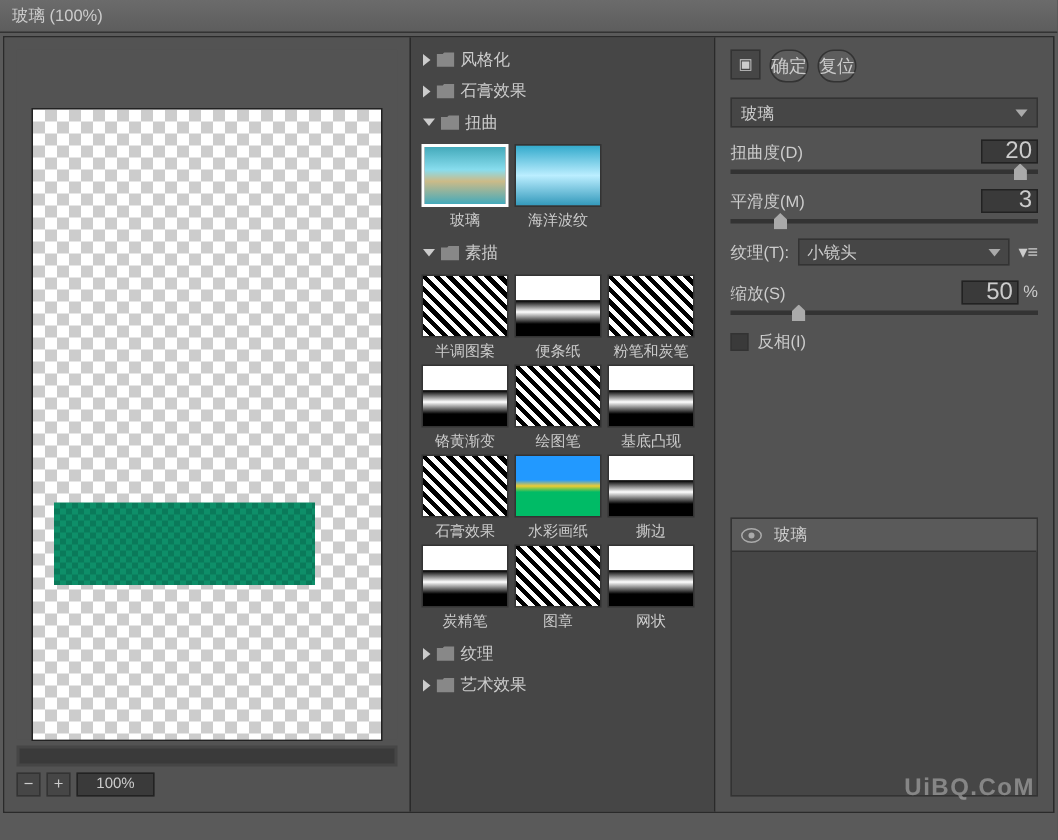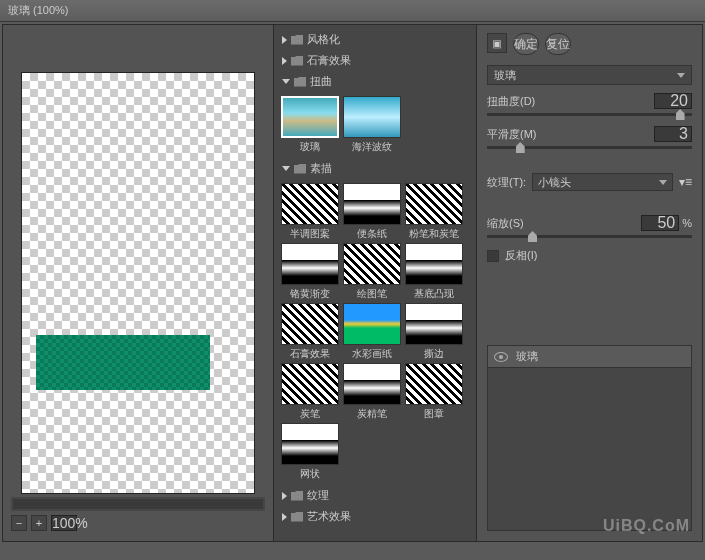--- a/index.html
+++ b/index.html
@@ -7,21 +7,21 @@
 .titlebar{background:linear-gradient(#6b6b6b,#5d5d5d);height:22px;padding:3px 8px;border-bottom:1px solid #333;font-size:12px;color:#ddd}
 .main{display:flex;height:518px;background:#535353;border:1px solid #2a2a2a;margin:2px}
 .preview-pane{width:270px;background:#535353;padding:8px;display:flex;flex-direction:column}
 .canvas-wrap{flex:1;background:#535353;display:flex;align-items:flex-start;justify-content:center;padding-top:40px}
 .canvas{width:232px;height:420px;background:repeating-conic-gradient(#ccc 0 25%,#fff 0 50%) 0 0/16px 16px;position:relative;box-shadow:0 0 0 1px #222}
 .green-rect{position:absolute;left:14px;top:262px;width:174px;height:55px;background:repeating-conic-gradient(#0a7a5a 0 25%,#0e8f69 0 50%) 0 0/8px 8px}
 .scrollbar-h{height:14px;background:#464646;margin-top:4px;display:flex;align-items:center}
 .scroll-track{flex:1;height:10px;background:#3a3a3a;margin:0 2px}
 .zoom-bar{height:20px;display:flex;align-items:center;gap:4px;margin-top:2px}
 .zoom-btn{width:16px;height:16px;background:#464646;border:1px solid #333;display:flex;align-items:center;justify-content:center;cursor:pointer}
-.zoom-val{width:26px;height:16px;background:#3a3a3a;border:1px solid #222;text-align:center;line-height:14px;font-size:14px}
+.zoom-val{width:52px;height:16px;background:#3a3a3a;border:1px solid #222;text-align:center;line-height:14px;font-size:10px}
 .filter-pane{width:204px;background:#464646;border-left:1px solid #2a2a2a;border-right:1px solid #2a2a2a;overflow-y:auto;padding:4px 0}
 .cat{padding:3px 8px;display:flex;align-items:center;gap:4px;cursor:pointer}
 .tri{width:0;height:0;display:inline-block}
 .tri-r{border-top:4px solid transparent;border-bottom:4px solid transparent;border-left:5px solid #ccc}
 .tri-d{border-left:4px solid transparent;border-right:4px solid transparent;border-top:5px solid #ccc}
 .folder{width:12px;height:10px;background:#888;display:inline-block;clip-path:polygon(0 15%,35% 15%,45% 0,100% 0,100% 100%,0 100%)}
 .thumbs{display:flex;flex-wrap:wrap;gap:2px;padding:4px 6px}
 .thumb{width:60px;display:flex;flex-direction:column;align-items:center;cursor:pointer}
 .thumb-img{width:58px;height:42px;border:1px solid #333;background:#888}
 .thumb.sel .thumb-img{border:2px solid #fff}
@@ -37,21 +37,21 @@
 .sq-btn{width:20px;height:20px;border:1px solid #333;background:#464646;display:flex;align-items:center;justify-content:center;cursor:pointer;font-size:10px}
 .btn-col{flex:1;display:flex;flex-direction:row;gap:6px}
 .pill-btn{height:22px;border-radius:11px;border:1px solid #333;background:#5d5d5d;display:flex;align-items:center;justify-content:center;cursor:pointer;font-size:12px}
 .dropdown{height:20px;background:#464646;border:1px solid #333;display:flex;align-items:center;justify-content:space-between;padding:0 6px;margin:10px 0 8px;cursor:pointer}
 .dd-arrow{width:0;height:0;border-left:4px solid transparent;border-right:4px solid transparent;border-top:5px solid #aaa}
 .slider-row{display:flex;align-items:center;justify-content:space-between;margin:8px 0 2px}
 .slider-lbl{font-size:11px}
 .slider-val{width:38px;height:16px;background:#3a3a3a;border:1px solid #222;text-align:right;padding:0 3px;line-height:14px;font-size:16px}
 .slider-track{height:3px;background:#333;position:relative;margin:4px 0 10px}
 .slider-thumb{position:absolute;top:-4px;width:9px;height:11px;background:#aaa;clip-path:polygon(50% 0,100% 40%,100% 100%,0 100%,0 40%)}
-.tex-row{display:flex;align-items:center;gap:6px;margin:24px 0}
+.tex-row{display:flex;align-items:center;gap:6px;margin:10px 0}
 .tex-dd{flex:1;height:18px;background:#464646;border:1px solid #333;display:flex;align-items:center;justify-content:space-between;padding:0 5px;cursor:pointer}
 .menu-ic{font-size:12px;cursor:pointer}
 .chk-row{display:flex;align-items:center;gap:6px;margin-top:8px}
 .chk{width:12px;height:12px;border:1px solid #333;background:#3a3a3a;cursor:pointer}
 .layer-list{position:absolute;left:10px;right:10px;top:320px;bottom:10px;background:#464646;border:1px solid #333}
 .layer-item{display:flex;align-items:center;height:22px;background:#5a5a5a;border-bottom:1px solid #333;padding:0 6px;gap:8px}
 .eye{width:14px;height:10px;border:1px solid #aaa;border-radius:60%;position:relative}
 .eye::after{content:"";position:absolute;width:4px;height:4px;background:#aaa;border-radius:50%;left:4px;top:2px}
 .watermark{position:absolute;right:12px;bottom:6px;font-size:16px;font-weight:bold;color:rgba(255,255,255,.35);letter-spacing:1px}
 </style>
@@ -142,24 +142,20 @@
         </div>
         <div class="thumb">
           <div class="thumb-img img-color"></div>
           <div class="thumb-lbl">水彩画纸</div>
         </div>
         <div class="thumb">
           <div class="thumb-img img-sketch2"></div>
           <div class="thumb-lbl">撕边</div>
         </div>
         <div class="thumb">
-          <div class="thumb-img img-sketch"></div>
-          <div class="thumb-lbl">炭笔</div>
-        </div>
-        <div class="thumb">
           <div class="thumb-img img-sketch2"></div>
           <div class="thumb-lbl">炭精笔</div>
         </div>
         <div class="thumb">
           <div class="thumb-img img-sketch"></div>
           <div class="thumb-lbl">图章</div>
         </div>
         <div class="thumb">
           <div class="thumb-img img-sketch2"></div>
           <div class="thumb-lbl">网状</div>

